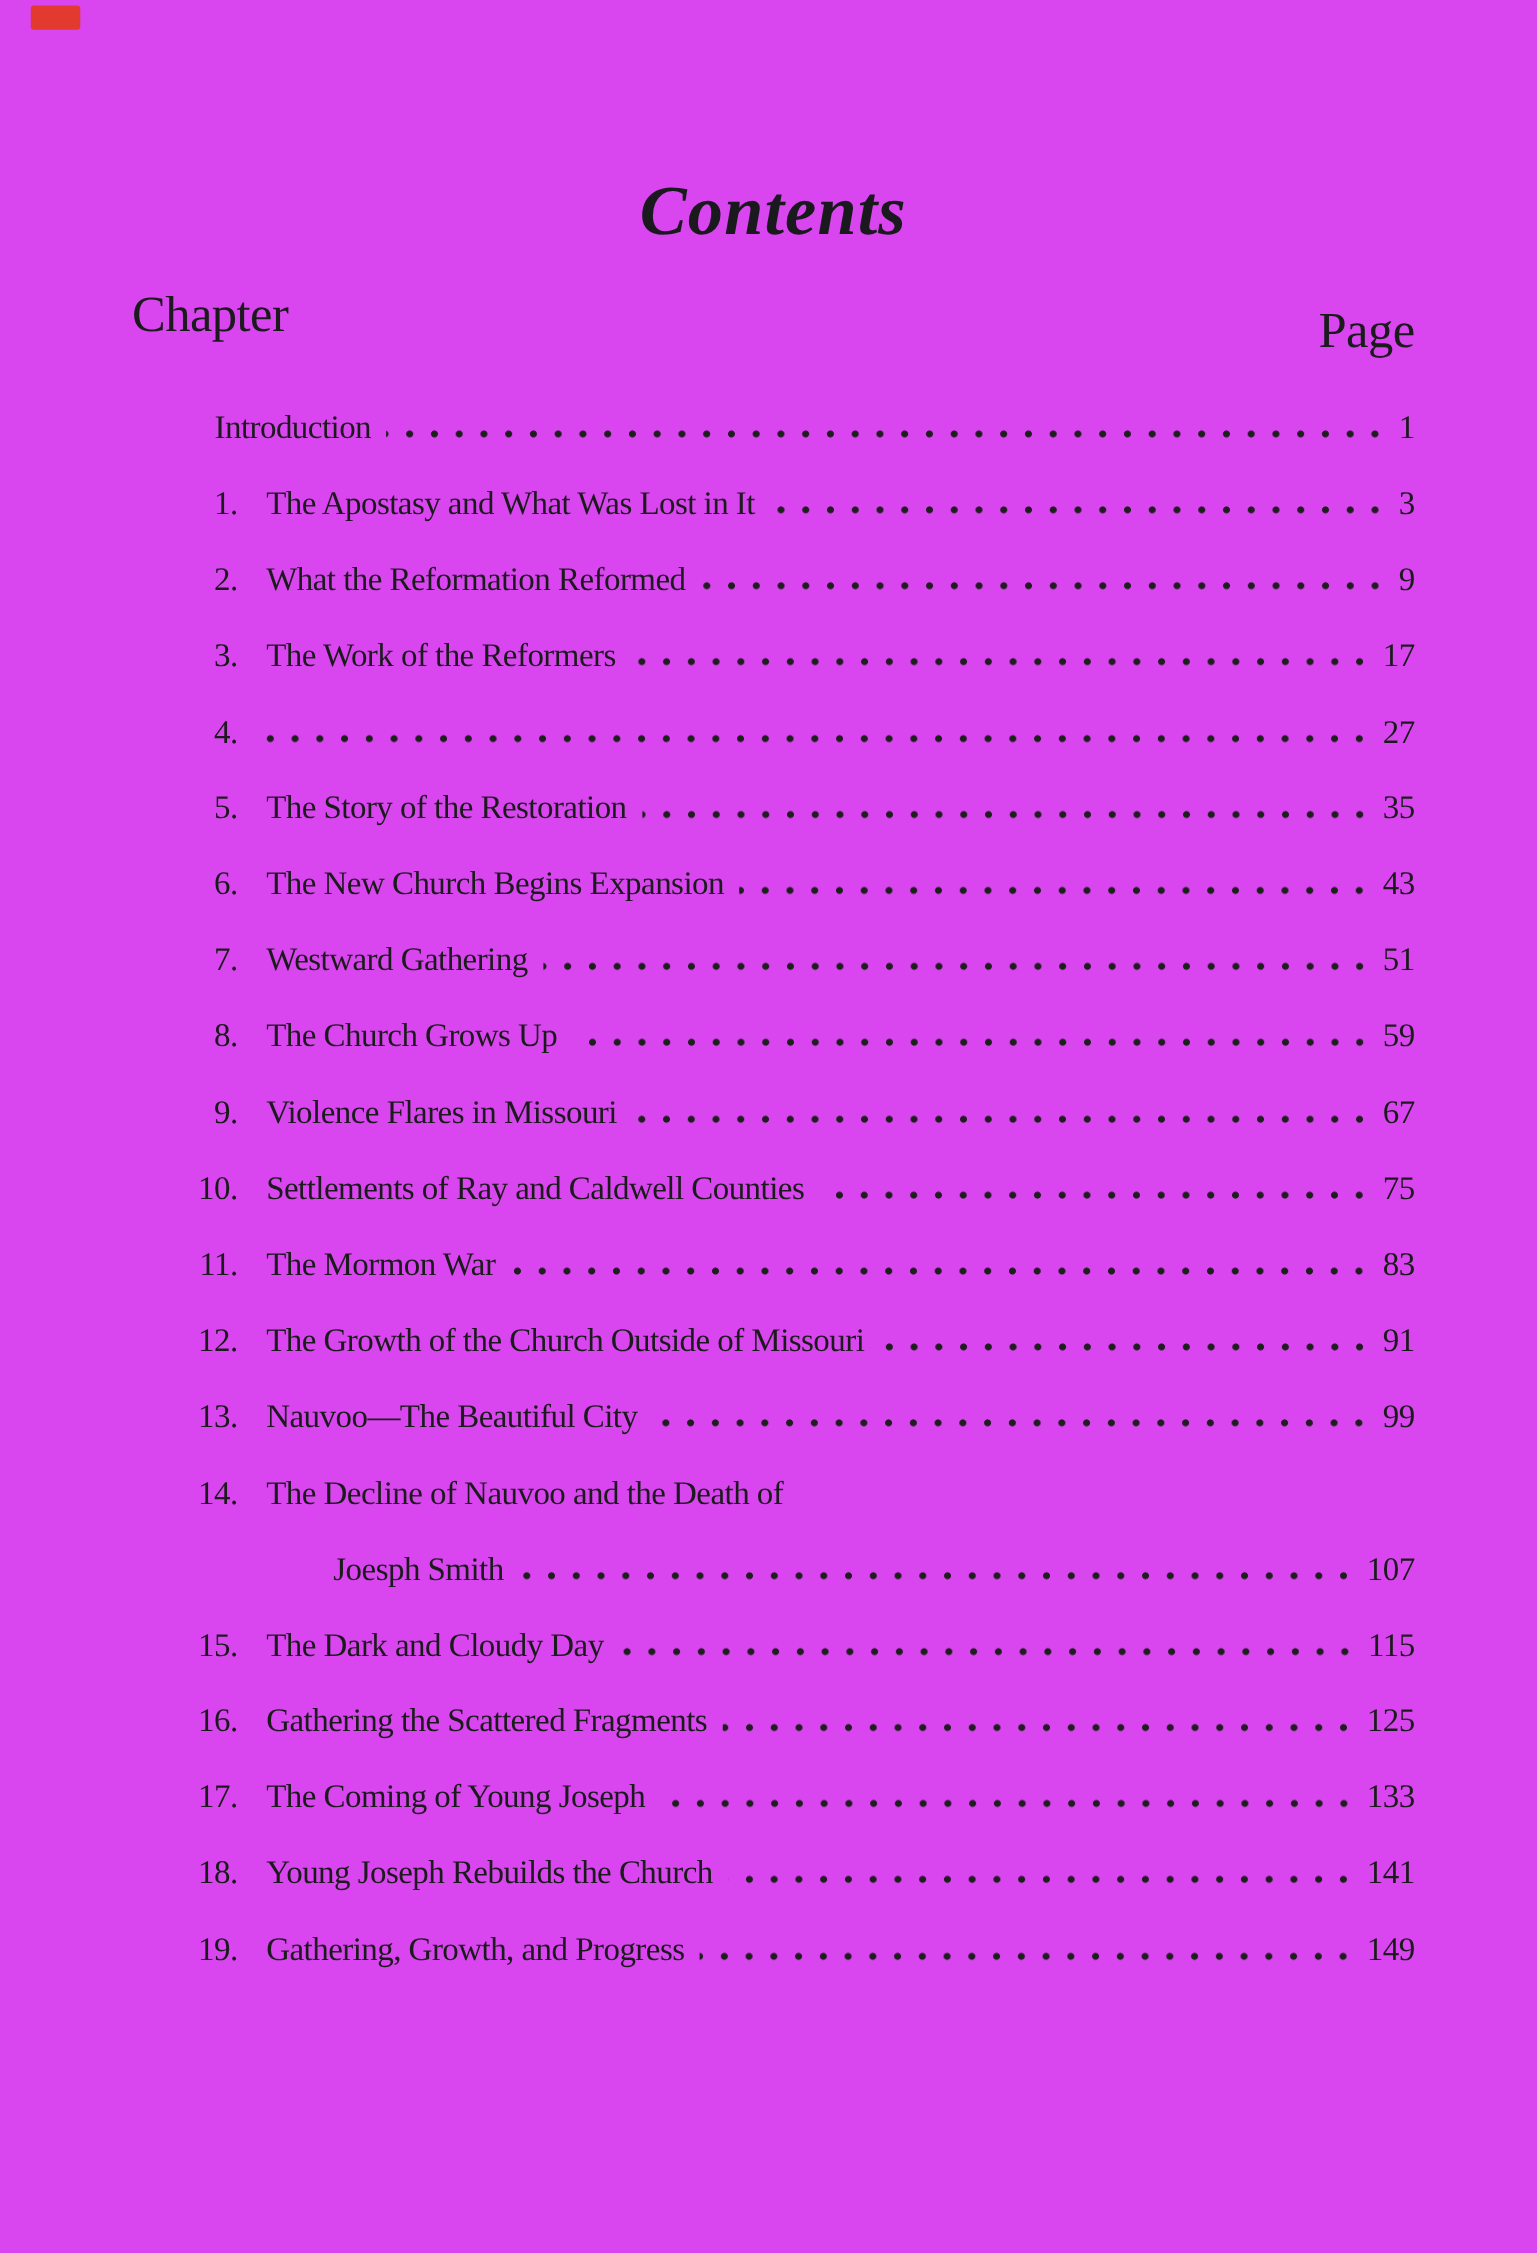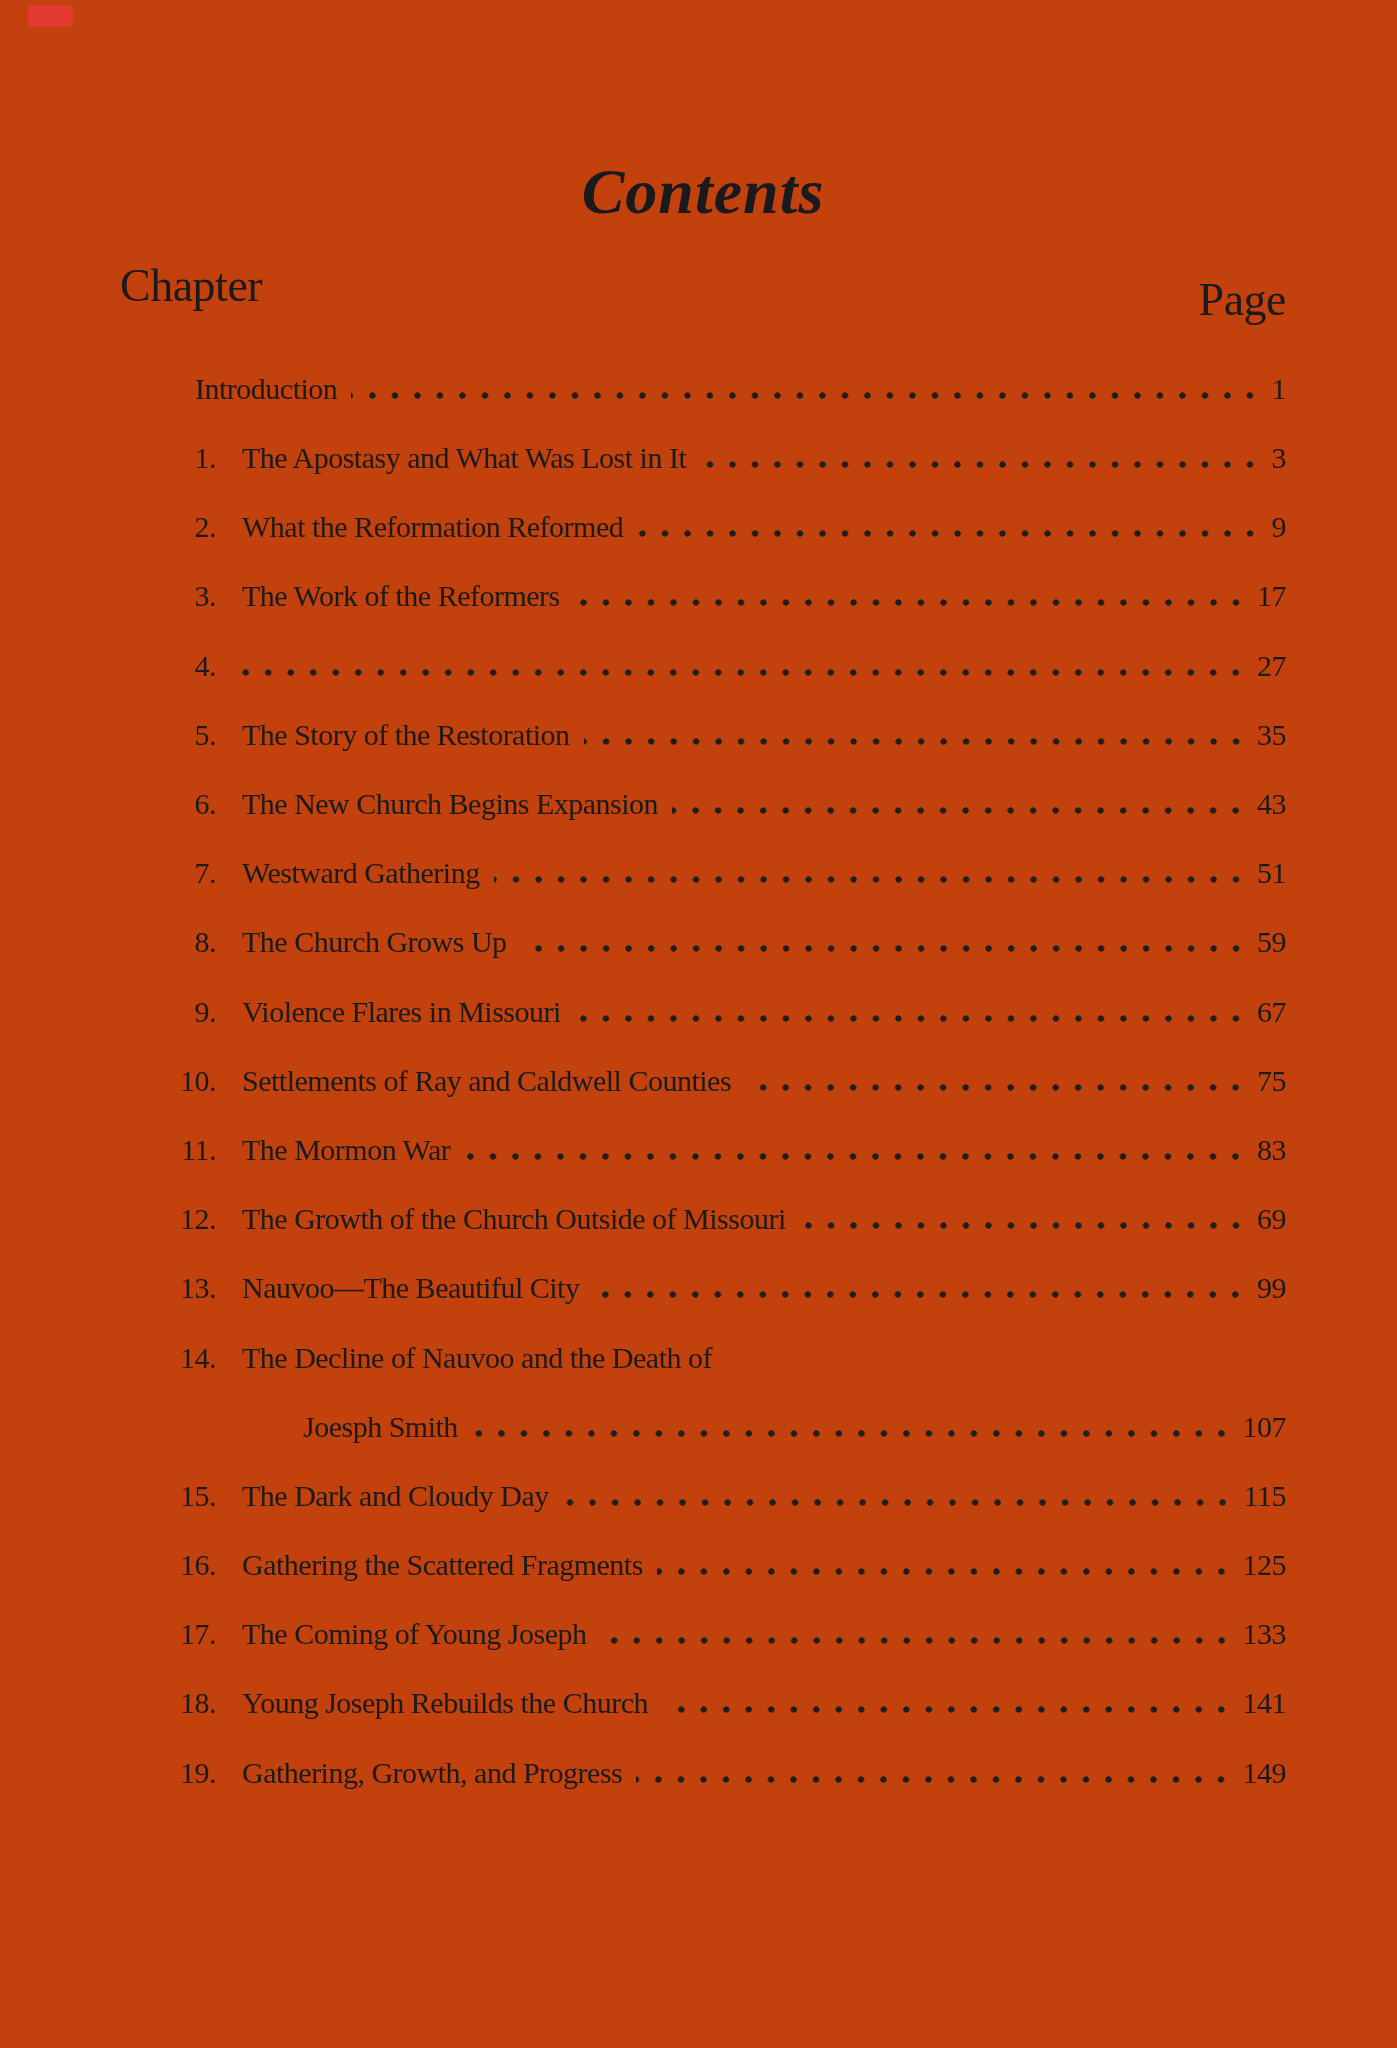--- a/index.html
+++ b/index.html
@@ -88,21 +88,21 @@
   .pg {
     flex: none;
     text-align: right;
   }
   .row.intro .ttl { margin-left: 75px; }
   .row.continuation .ttl { margin-left: 183px; }
 </style>
 </head>
 <body>
 
-<div class="page" style="color: rgb(27, 27, 29); background-color: #c2410c;">
+<div class="page" style="color: rgb(27, 27, 29); background-color: #d946ef;">
   <div class="red-mark" style="background-color: rgb(226, 58, 46);"></div>
   <div class="content">
     <h1 class="title">Contents</h1>
     <div class="hdr">
       <span class="hdr-chapter">Chapter</span>
       <span class="hdr-page">Page</span>
     </div>
     <div class="toc">
         <div class="row intro">
 
@@ -172,21 +172,21 @@
         <div class="row">
     <span class="num">11.</span>
     <span class="ttl">The Mormon War</span>
     <span class="dots"></span>
     <span class="pg">83</span>
   </div>
         <div class="row">
     <span class="num">12.</span>
     <span class="ttl">The Growth of the Church Outside of Missouri</span>
     <span class="dots"></span>
-    <span class="pg">69</span>
+    <span class="pg">91</span>
   </div>
         <div class="row">
     <span class="num">13.</span>
     <span class="ttl">Nauvoo—The Beautiful City</span>
     <span class="dots"></span>
     <span class="pg">99</span>
   </div>
         <div class="row no-leader">
     <span class="num">14.</span>
     <span class="ttl">The Decline of Nauvoo and the Death of</span>

